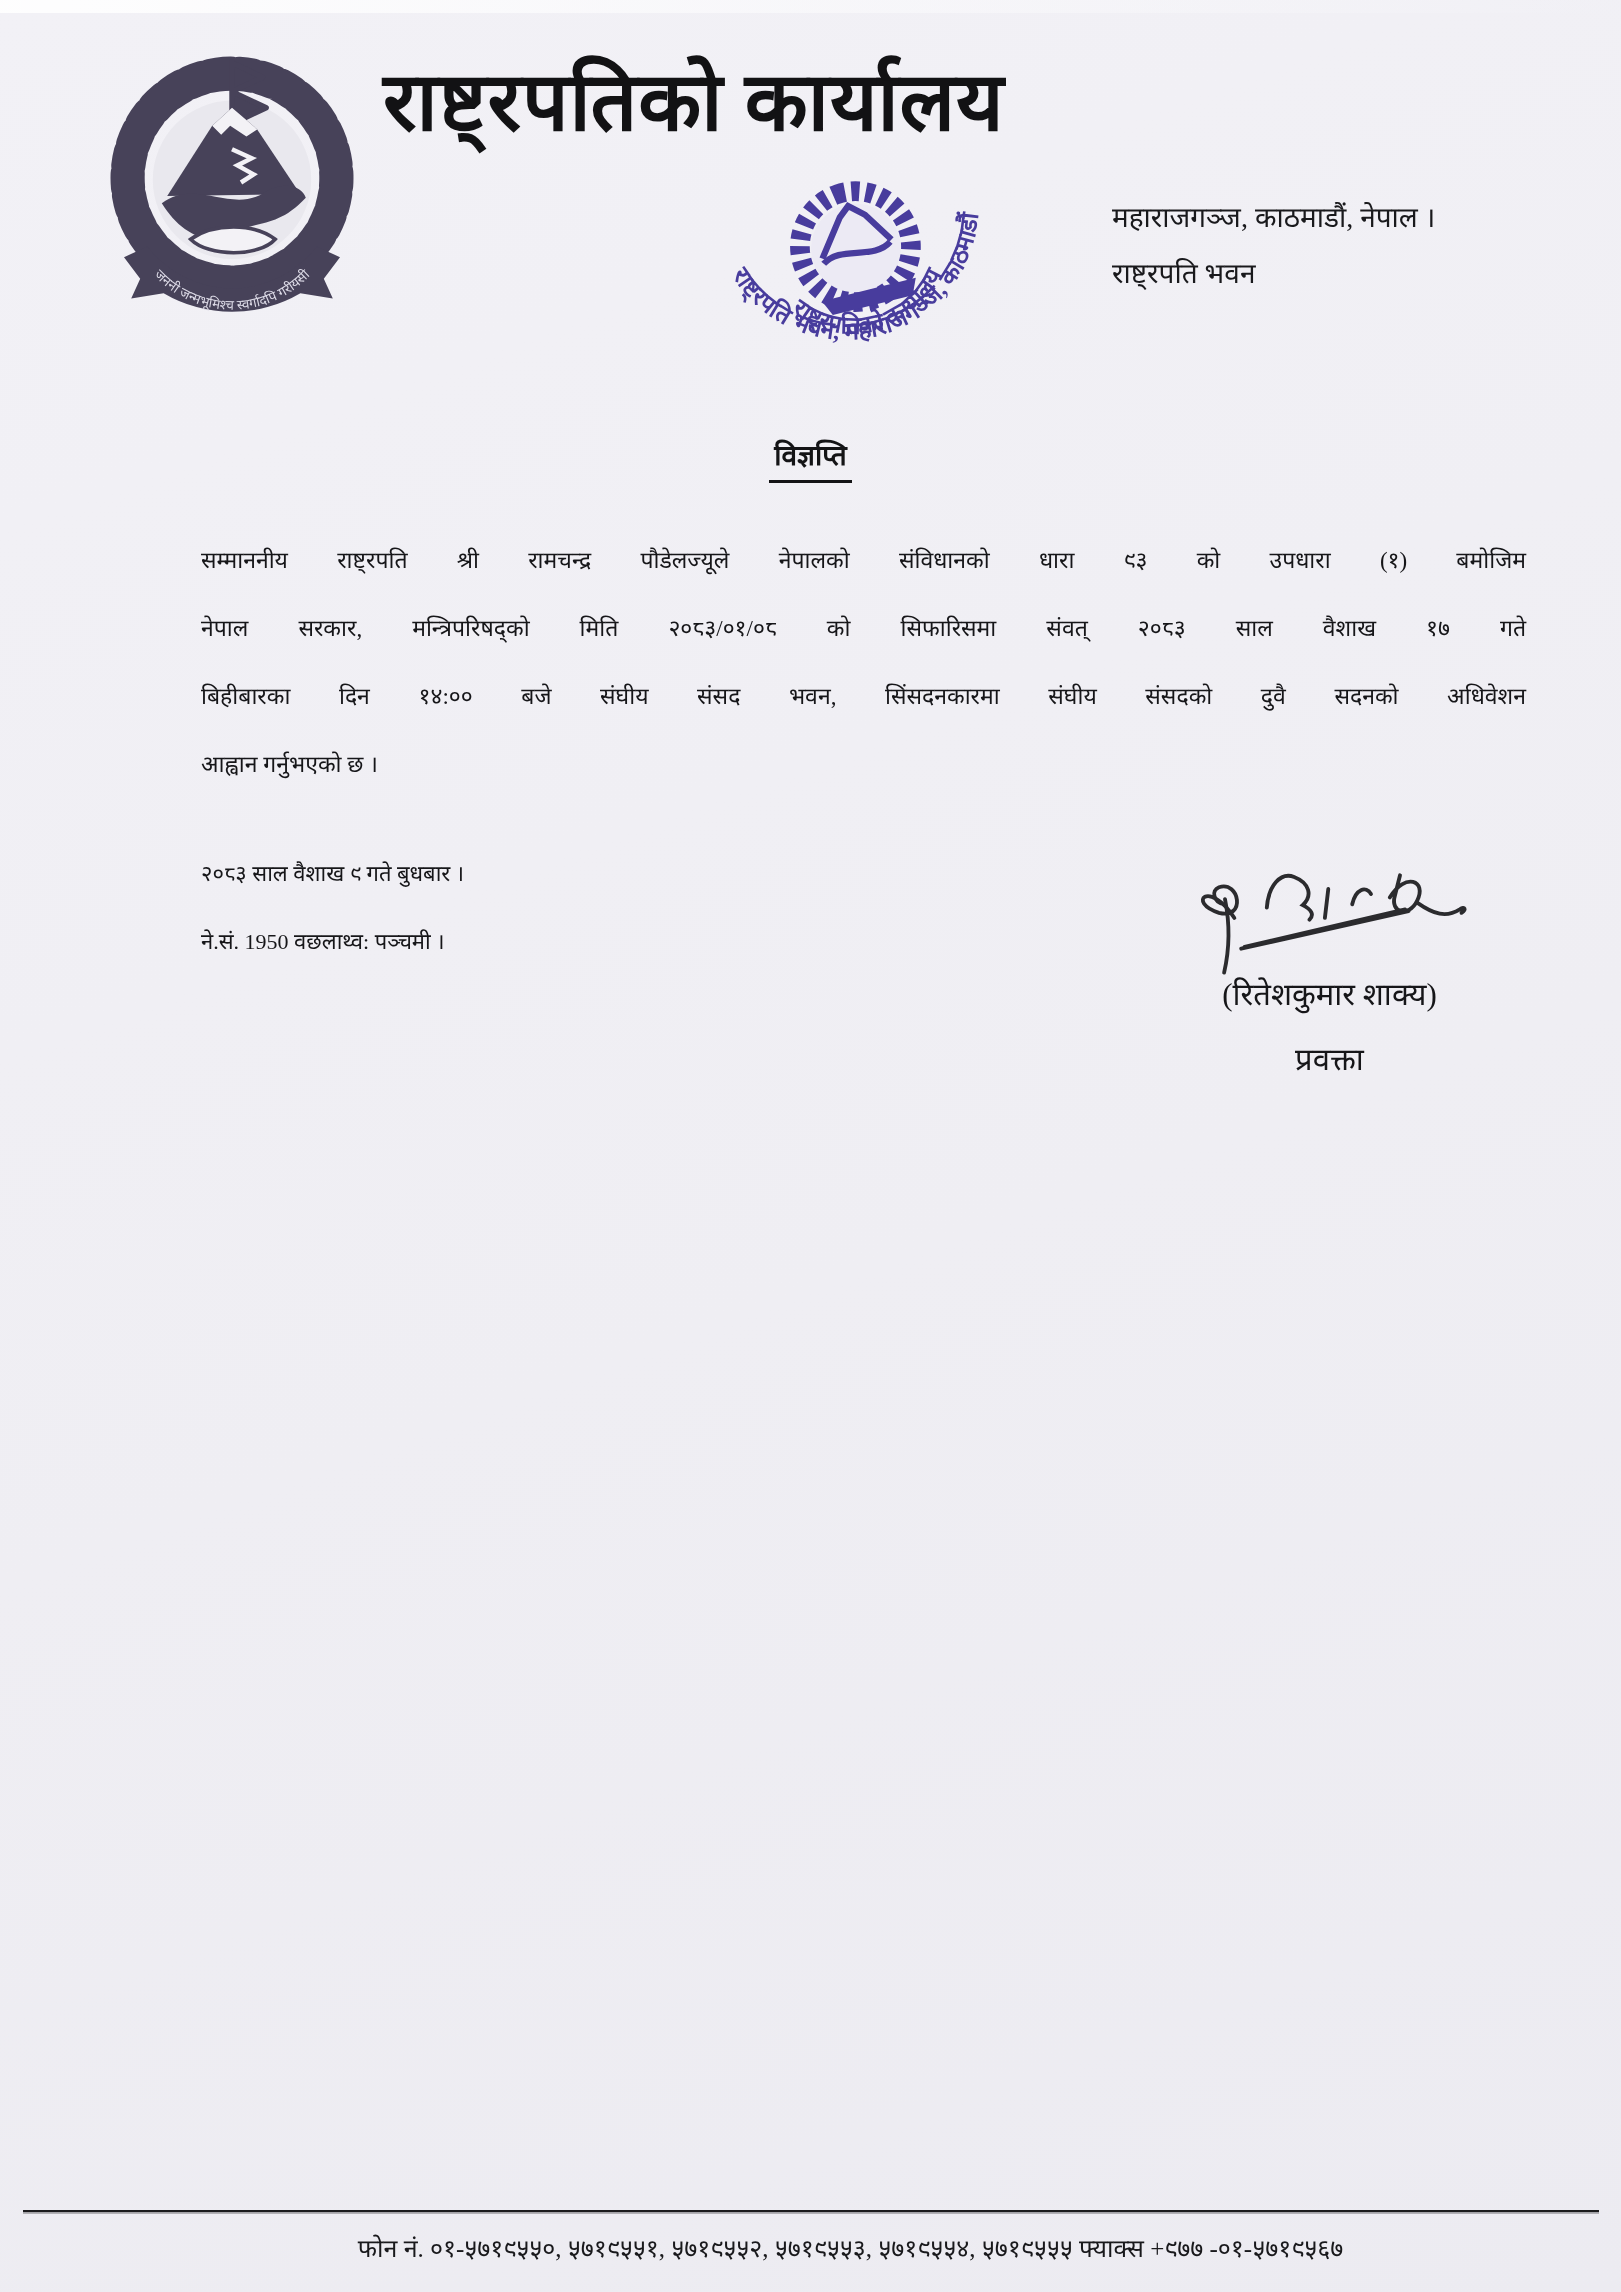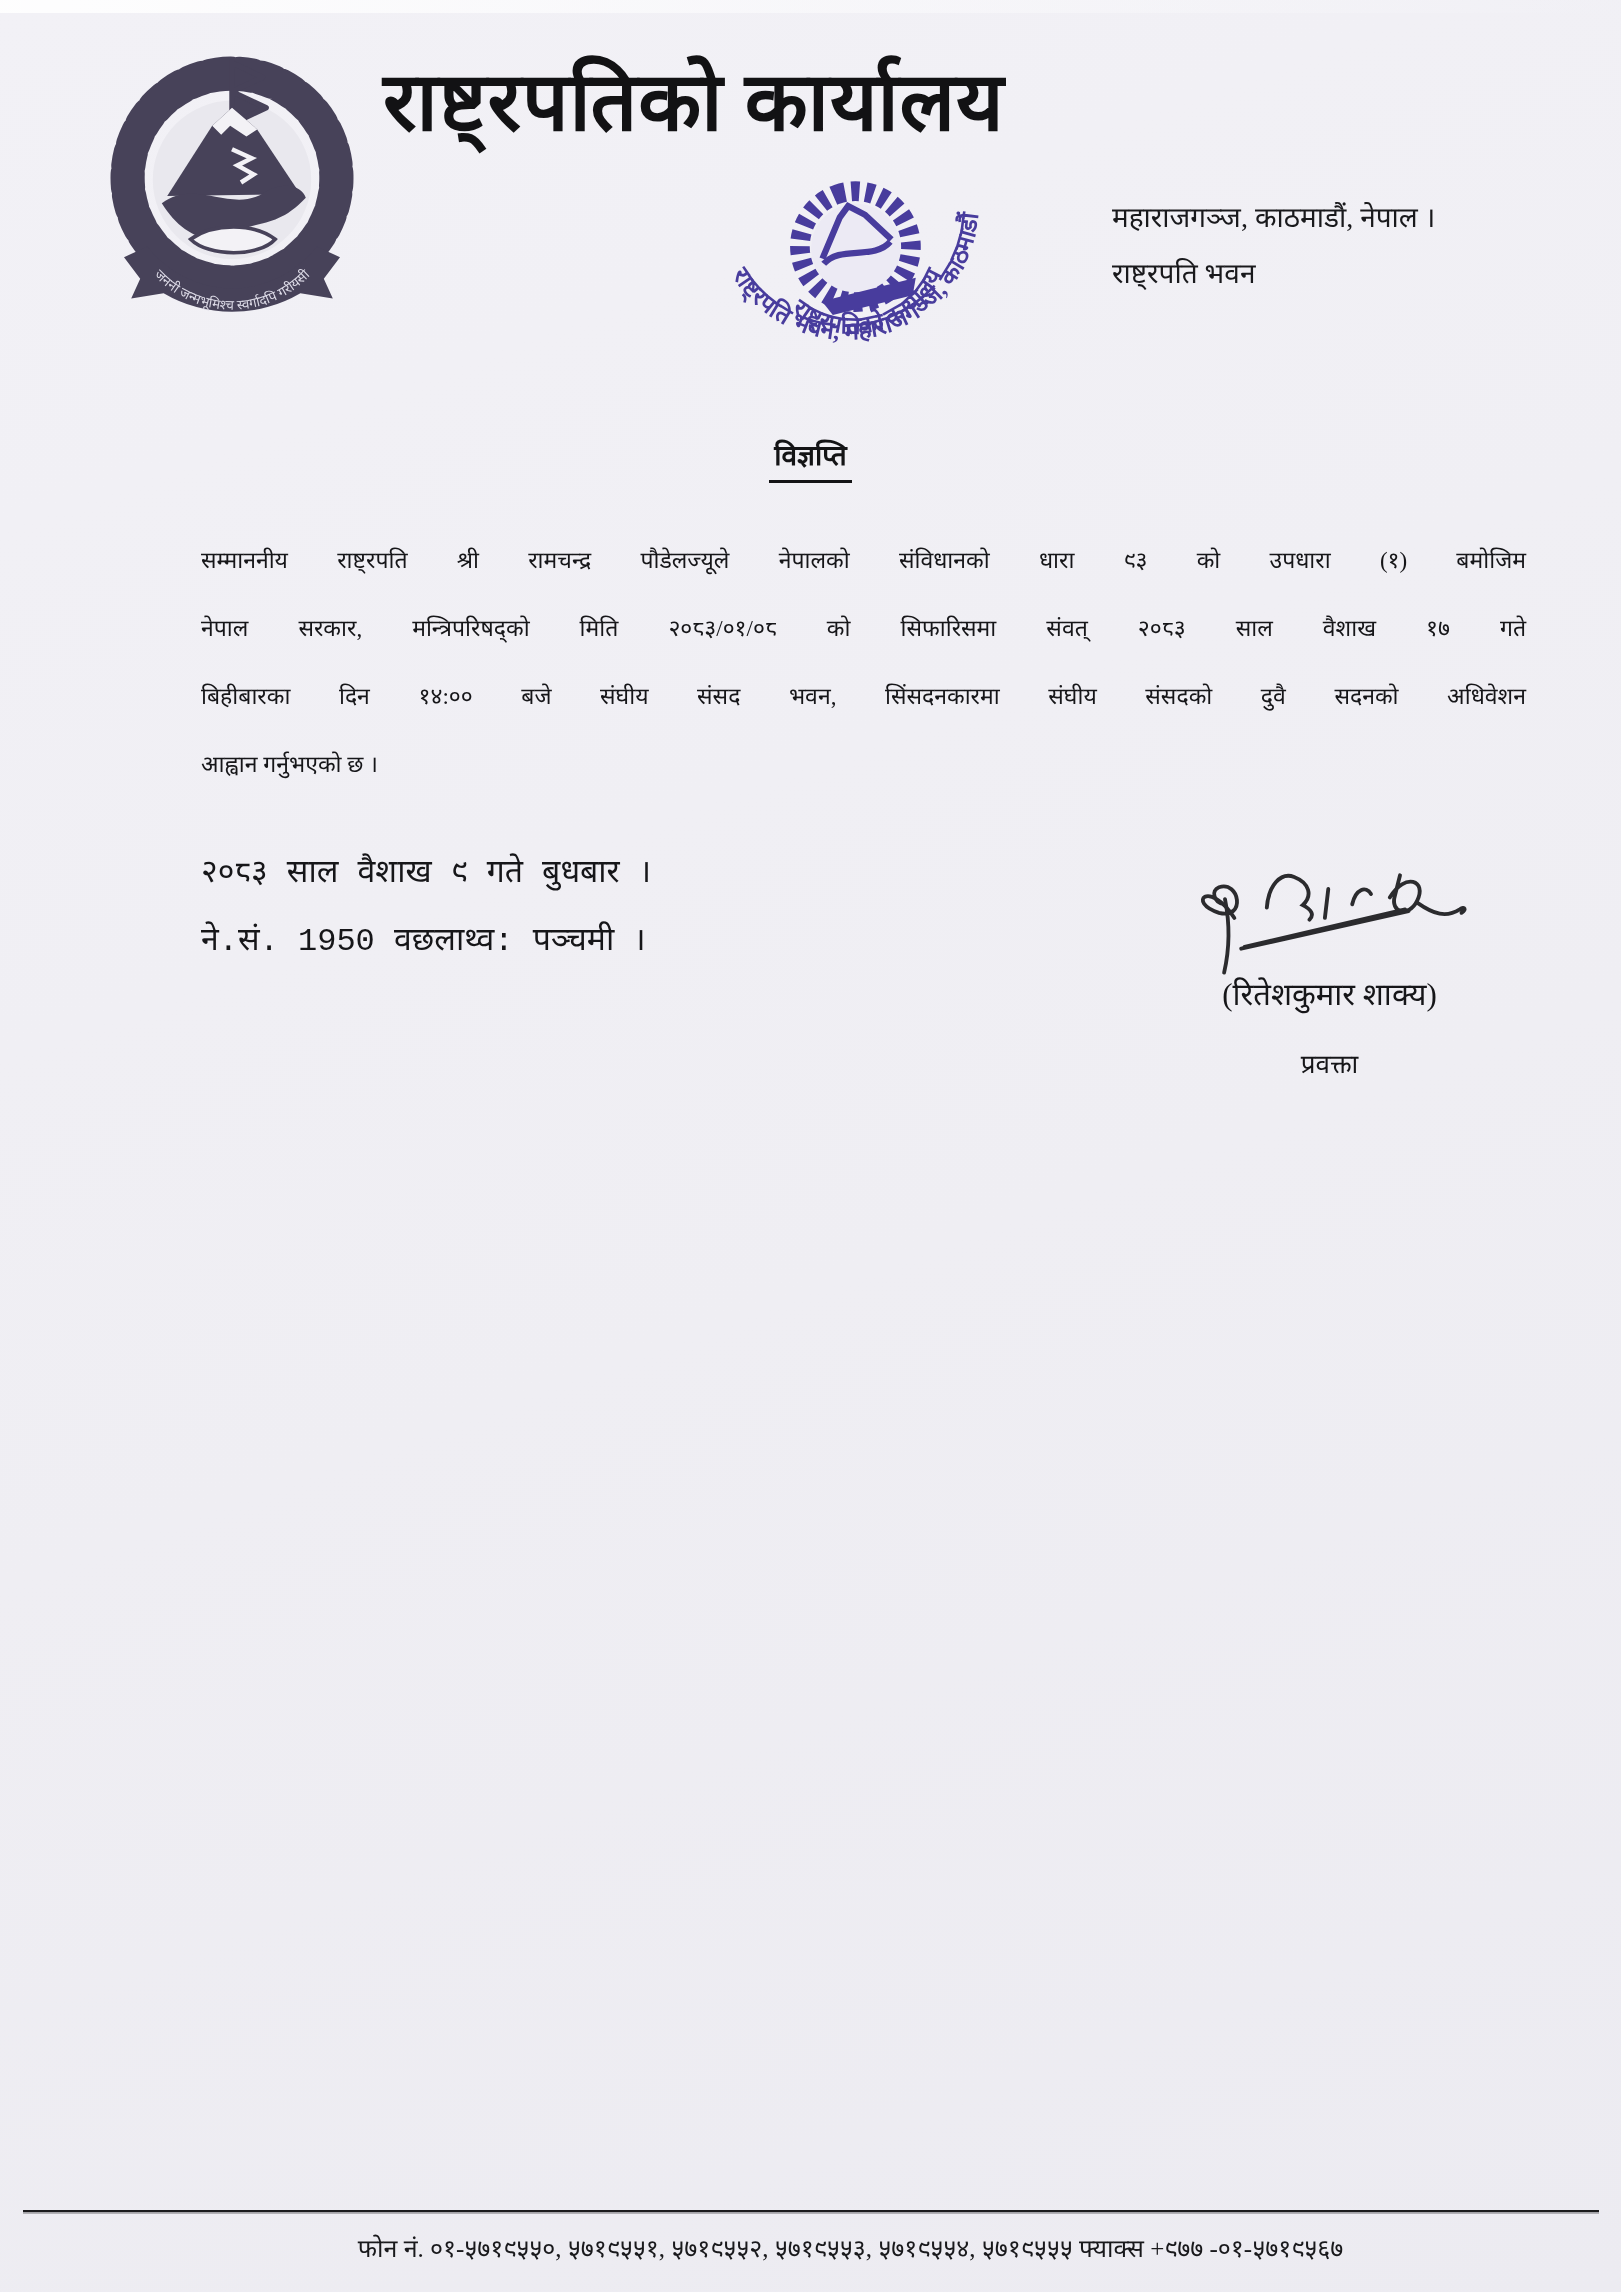--- a/index.html
+++ b/index.html
@@ -34,27 +34,27 @@
     border-bottom:3.6px solid #141416;padding:0 5.4px 7.2px 5.4px;
   }
   .body-block{
     position:absolute;left:201px;top:527px;width:1325px;
     font-size:23px;line-height:68px;color:#161619;
   }
   .body-line{width:100%;}
   .body-line.just{text-align:justify;text-align-last:justify;}
   .date-block{
     position:absolute;left:201px;top:840px;width:806px;
-    font-size:32px;line-height:68px;color:#161619;white-space:nowrap;font-family:Liberation Mono, monospace;
+    font-size:22px;line-height:68px;color:#161619;white-space:nowrap;
   }
   
   .sig-wrap{position:absolute;left:1137px;top:865px;width:385px;text-align:center;}
   .sig-svg{display:block;margin:0 auto;width:304px;height:111px;}
   .sig-name{font-size:31px;color:#161619;margin-top:-3.6px;white-space:nowrap;}
-  .sig-title{font-size:26px;color:#161619;margin-top:31px;}
+  .sig-title{font-size:31px;color:#161619;margin-top:23px;}
   
   .footer-rule{
     position:absolute;left:23px;top:2210px;width:1576px;height:0;
     border-top:2.7px solid #1b1b1d;box-shadow:0 1.8px 0 rgba(27,27,29,.35);
   }
   .footer-text{
     position:absolute;left:0;top:2230px;width:100%;text-align:center;
     font-size:25px;color:#19191c;white-space:nowrap;margin-left:40px;
   }
   

